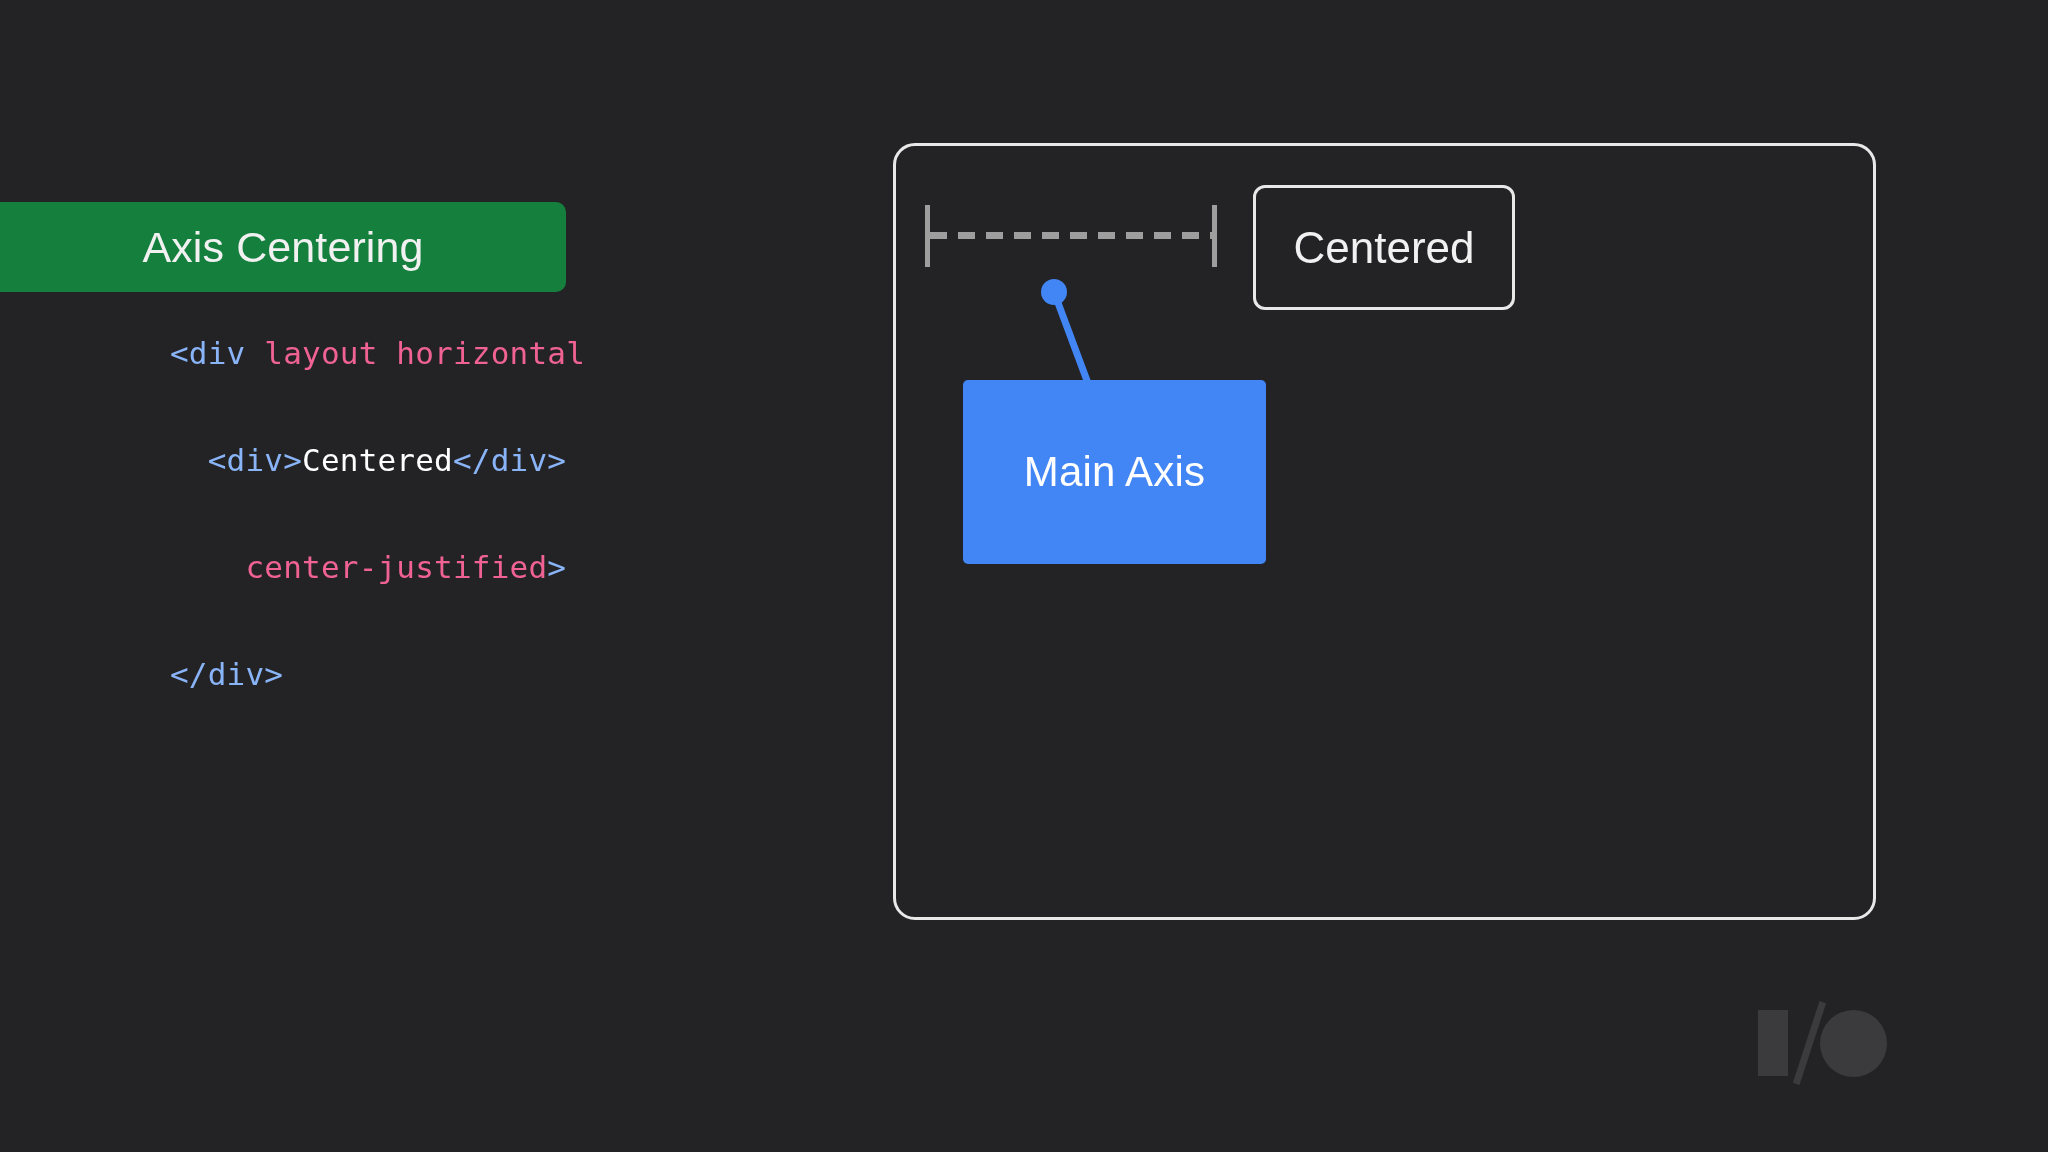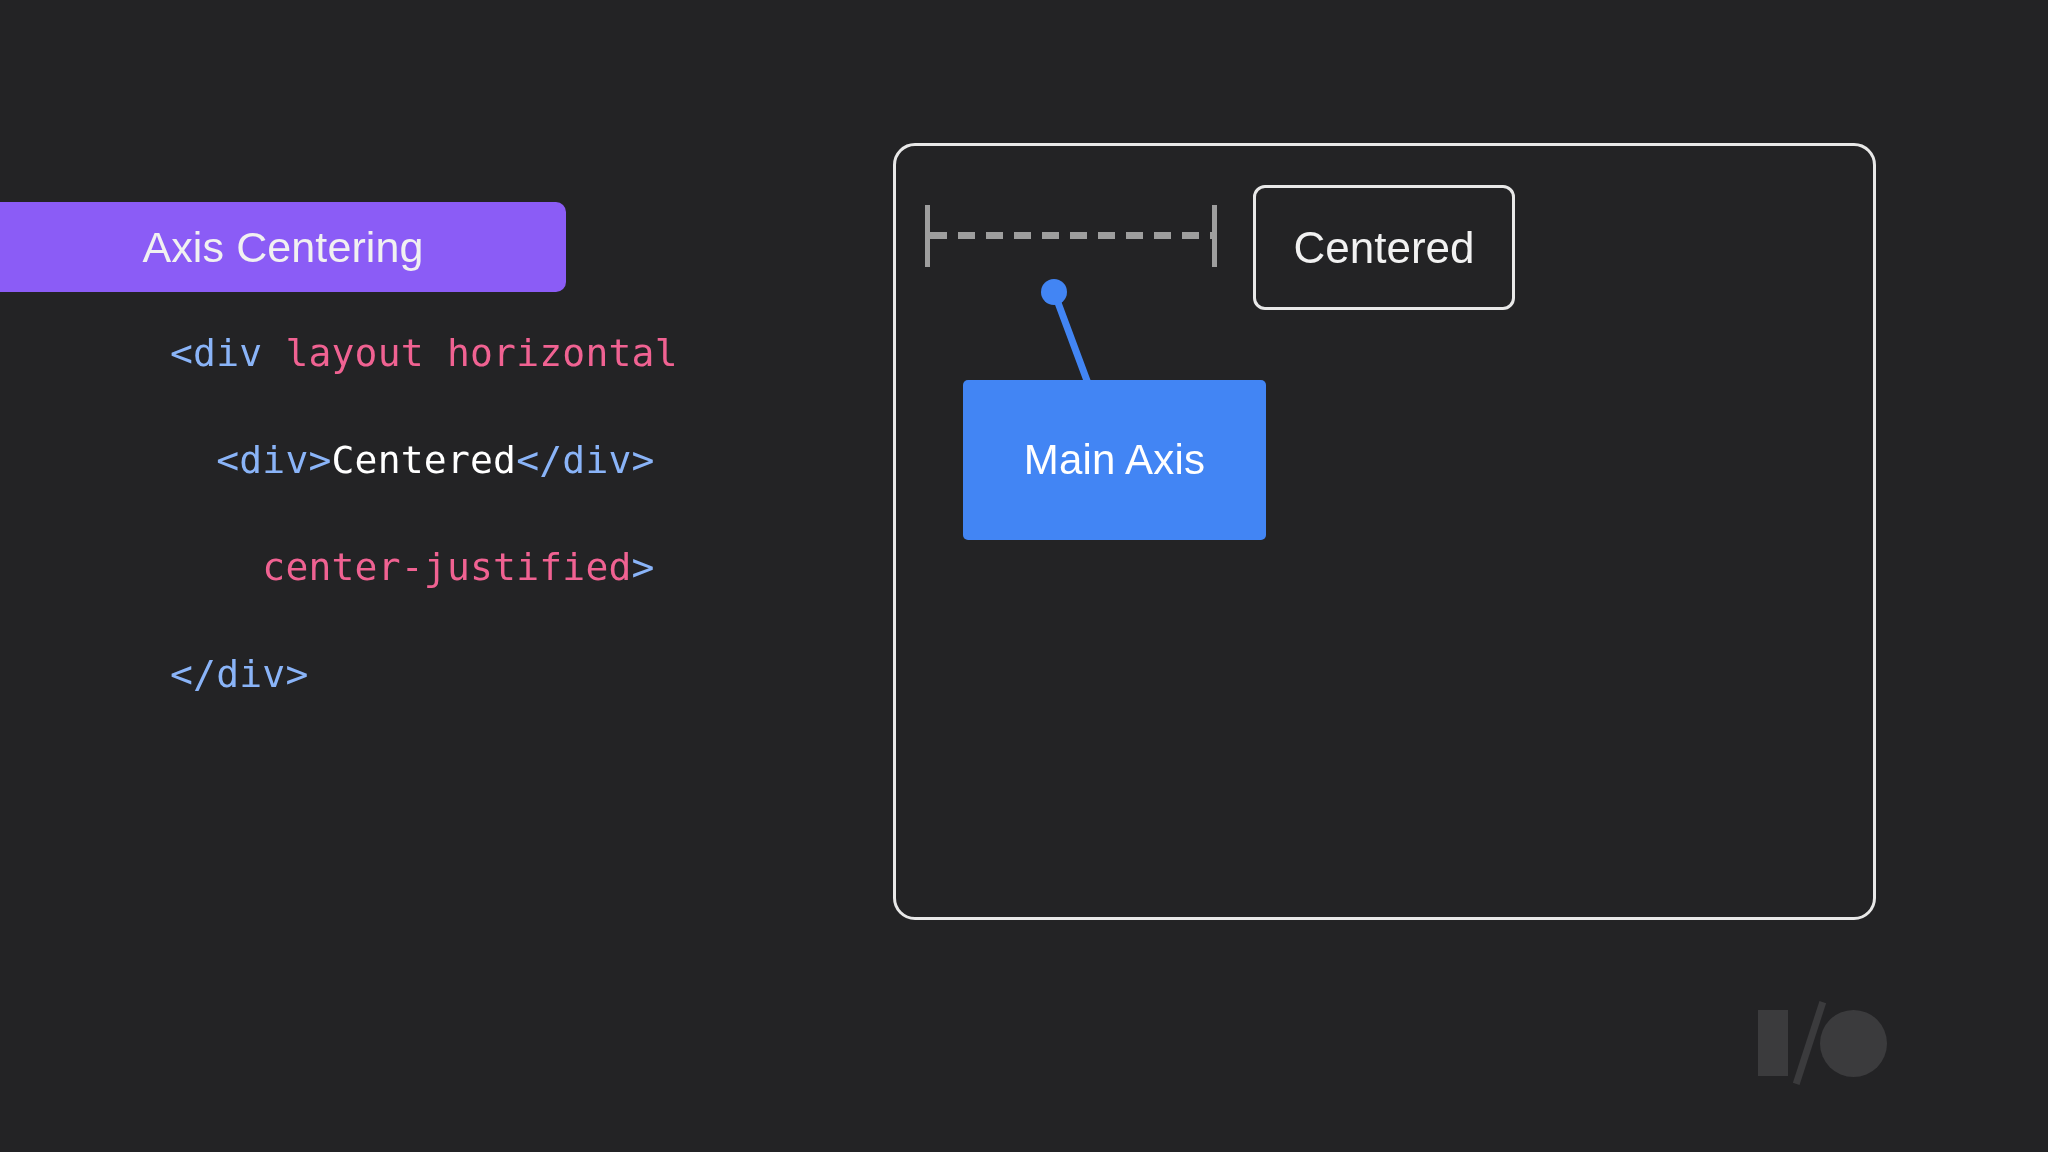--- a/index.html
+++ b/index.html
@@ -16,42 +16,42 @@
     -webkit-font-smoothing: antialiased;
   }
 
   
   .title-banner {
     position: absolute;
     left: 0;
     top: 202px;
     width: 566px;
     height: 90px;
-    background: #8b5cf6;
+    background: #15803d;
     border-top-right-radius: 10px;
     border-bottom-right-radius: 10px;
     box-sizing: border-box;
     display: flex;
     align-items: center;
     justify-content: center;
   }
   .title-banner-text {
     color: #f1f1f1;
     font-size: 43px;
     font-weight: 400;
     letter-spacing: 0.1px;
     font-family: "Liberation Sans", sans-serif;
   }
 
   .code-block {
     position: absolute;
     left: 170px;
     top: 327px;
     font-family: "DejaVu Sans Mono", monospace;
-    font-size: 38px;
+    font-size: 31px;
     line-height: 53.5px;
     white-space: pre;
     letter-spacing: 0.2px;
   }
   .code-line { display: block; }
   .tok-tag   { color: #8ab4f8; }
   .tok-attr  { color: #f06292; }
   .tok-text  { color: #ffffff; }
 
   
@@ -125,21 +125,21 @@
     height: 777px;
     overflow: visible;
     pointer-events: none;
   }
 
   .main-axis-box {
     position: absolute;
     left: 963px;
     top: 380px;
     width: 303px;
-    height: 160px;
+    height: 184px;
     background: #4285f4;
     border-radius: 5px;
     display: flex;
     align-items: center;
     justify-content: center;
   }
   .main-axis-label {
     color: #ffffff;
     font-size: 42px;
     font-weight: 400;

